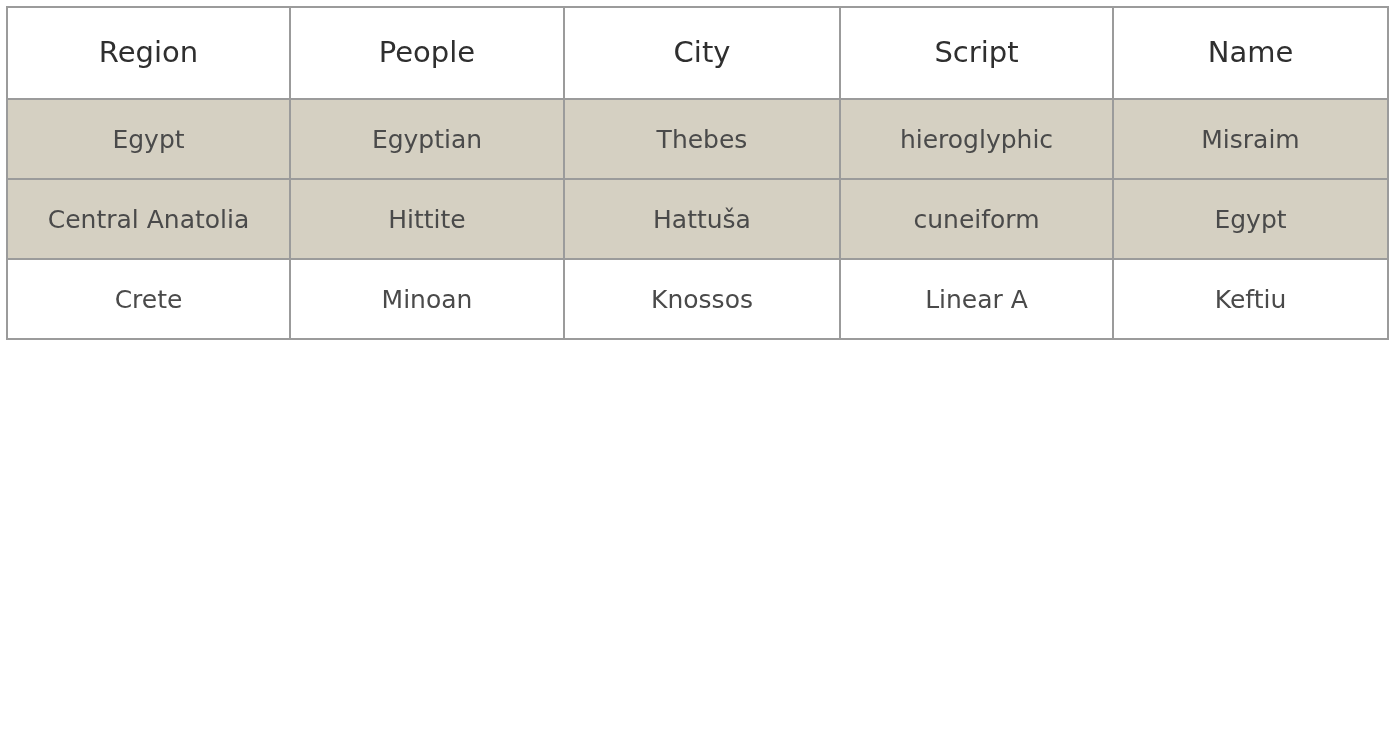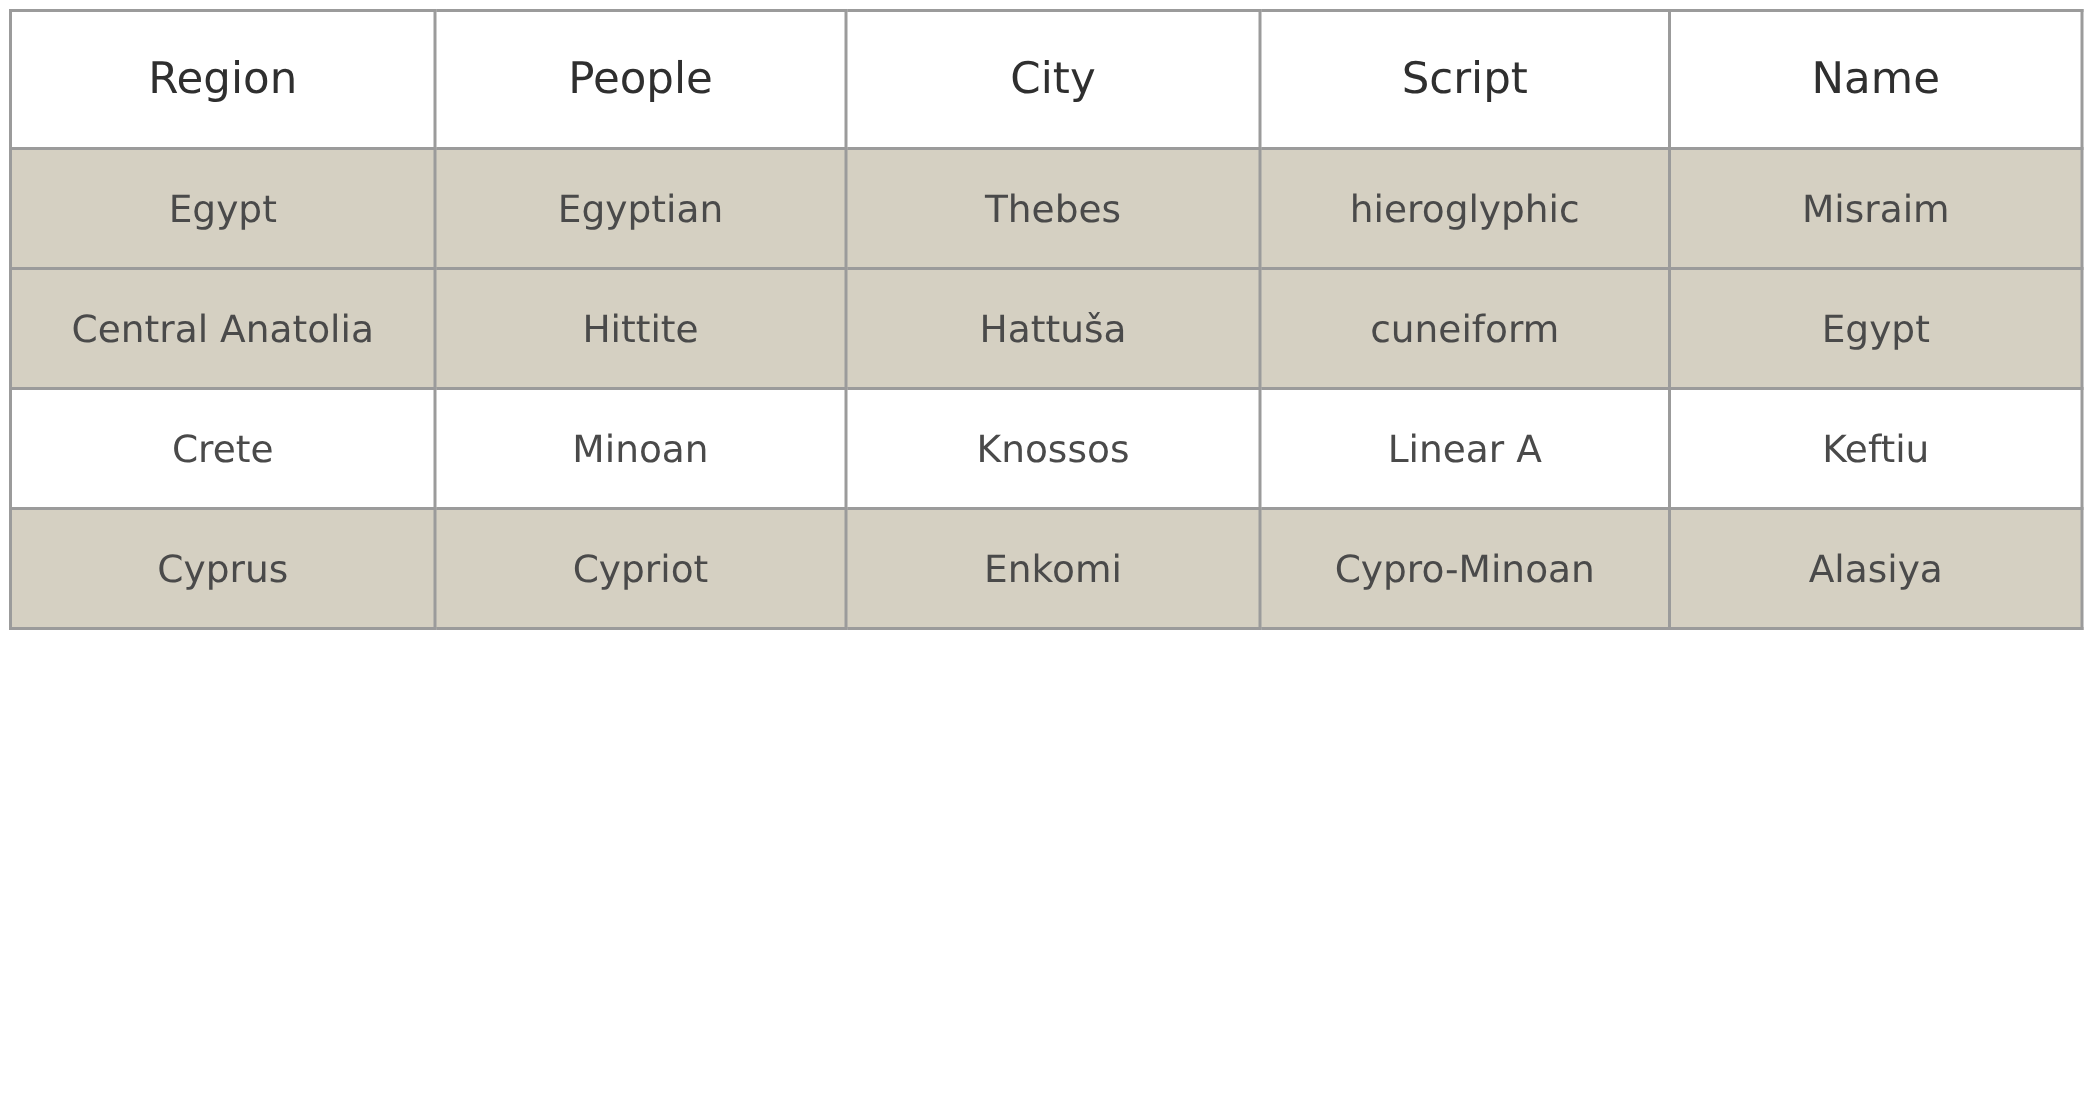--- a/index.html
+++ b/index.html
@@ -94,22 +94,15 @@
         <td>cuneiform</td>
         <td>Egypt</td>
       </tr>
       <tr class="band-light">
         <td>Crete</td>
         <td>Minoan</td>
         <td>Knossos</td>
         <td>Linear A</td>
         <td>Keftiu</td>
       </tr>
-      <tr class="band-tan">
-        <td>Cyprus</td>
-        <td>Cypriot</td>
-        <td>Enkomi</td>
-        <td>Cypro-Minoan</td>
-        <td>Alasiya</td>
-      </tr>
     </tbody>
   </table>
 </div>
 
 </body></html>

